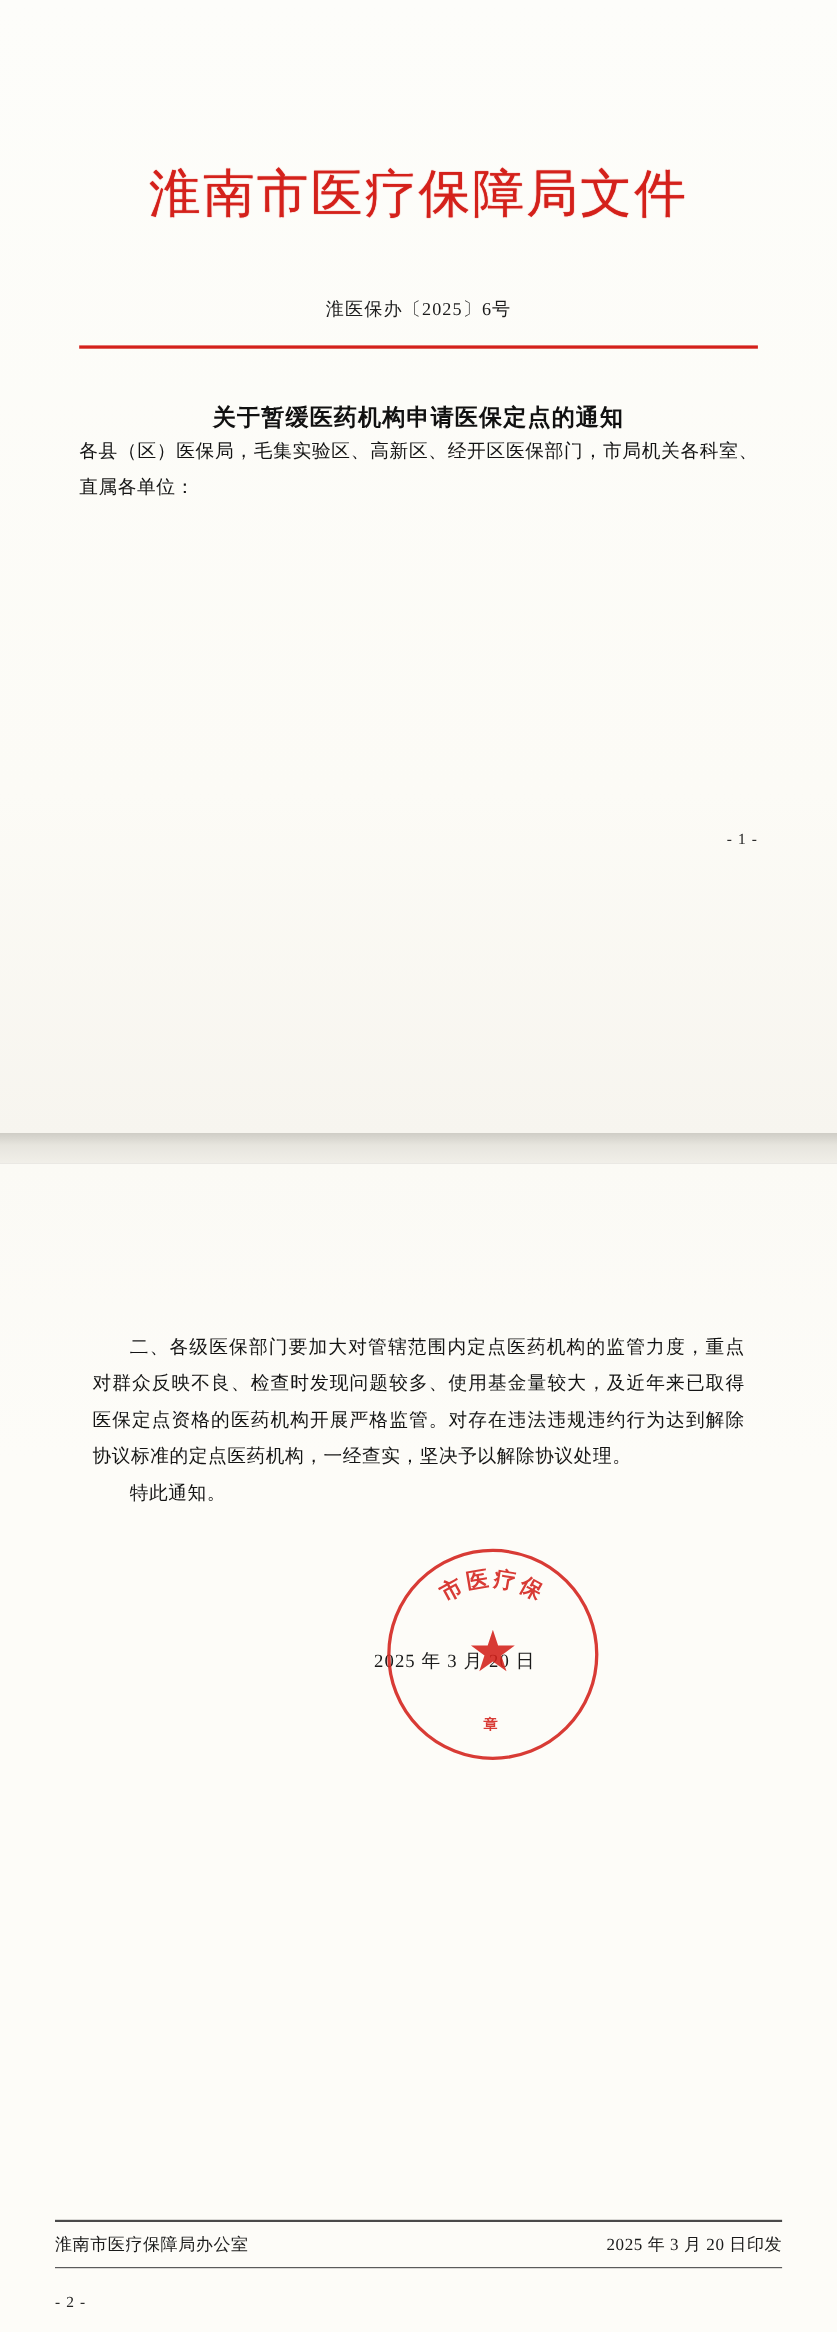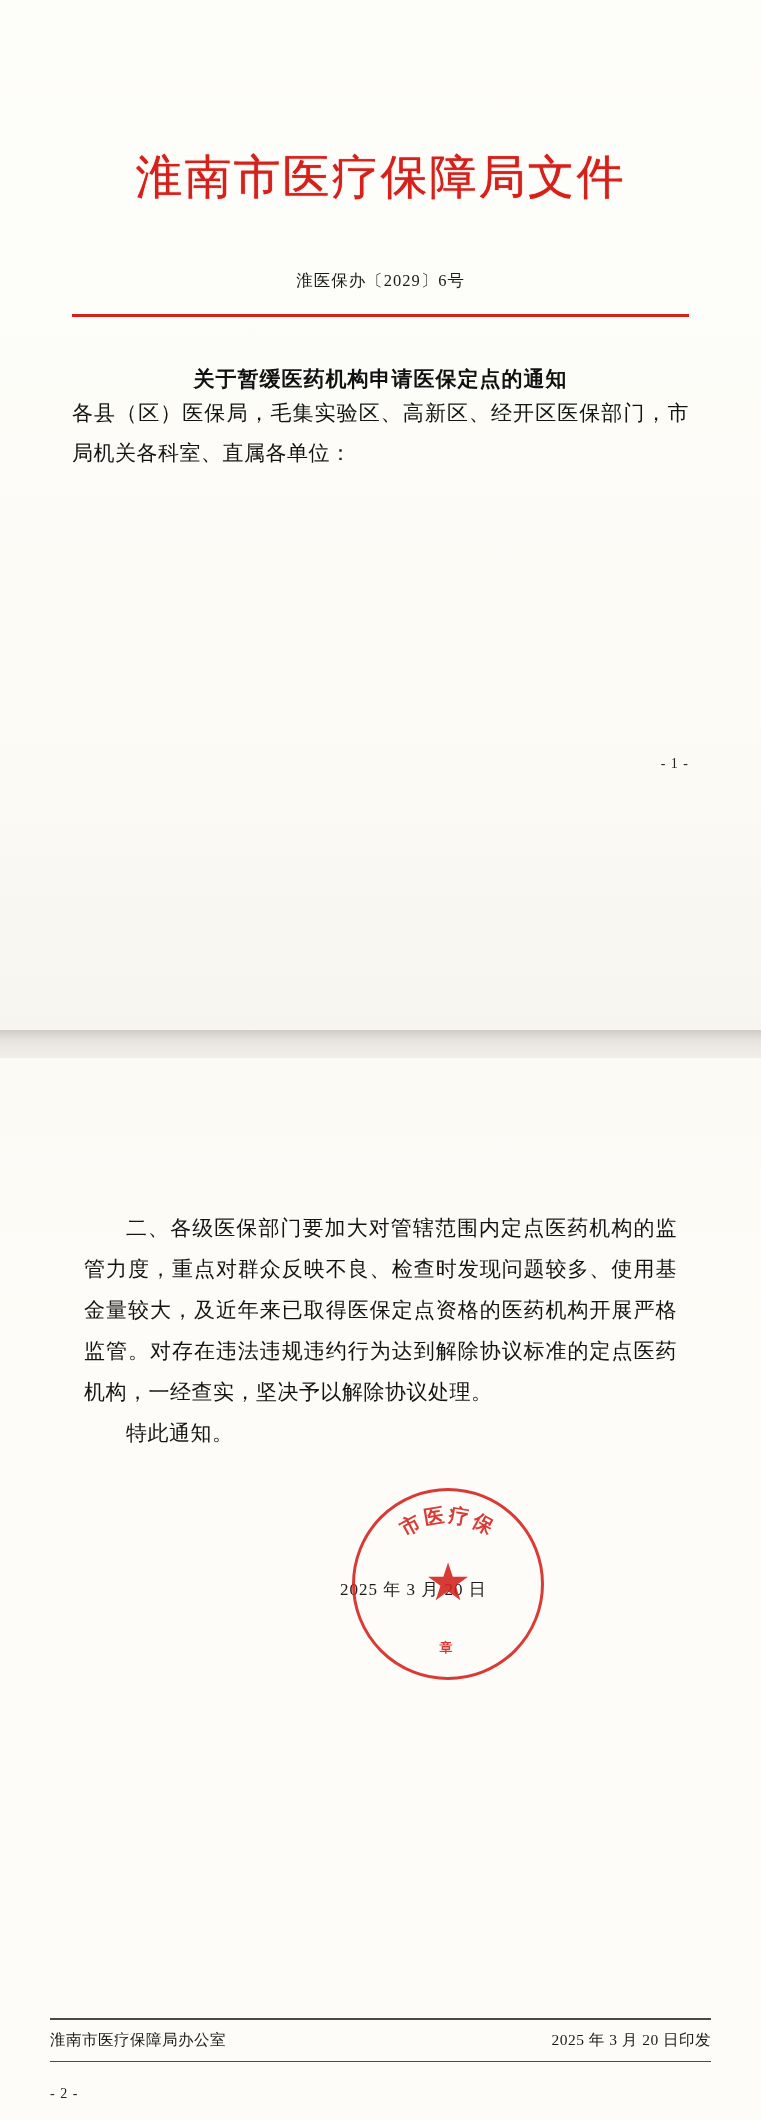--- a/index.html
+++ b/index.html
@@ -72,21 +72,21 @@
   
   .doc-title {
     text-align: center;
     font-size: 21px;
     font-weight: bold;
     letter-spacing: 1px;
     margin-top: 48px;
     color: #111;
   }
   p.body-par {
-    font-size: 21px;
+    font-size: 17px;
     line-height: 1.95;
     color: #141414;
     margin: 0;
     text-align: justify;
     letter-spacing: 0.5px;
   }
   .first-par { margin-top: 30px; }
   .indent { text-indent: 2em; }
 
   .page-num {
@@ -197,21 +197,21 @@
 <body>
 
 <div class="doc">
 
   <div class="page page-one">
 
     <div class="masthead">
       <div class="masthead-title">淮南市医疗保障局文件</div>
     </div>
 
-    <div class="doc-number">淮医保办〔2029〕6号</div>
+    <div class="doc-number">淮医保办〔2025〕6号</div>
 
     <div class="red-rule"></div>
 
     <div class="doc-title">关于暂缓医药机构申请医保定点的通知</div>
 
     <p class="body-par first-par">各县（区）医保局，毛集实验区、高新区、经开区医保部门，市局机关各科室、直属各单位：</p>
 
 
 
     <div class="page-num page-num-one">- 1 -</div>

